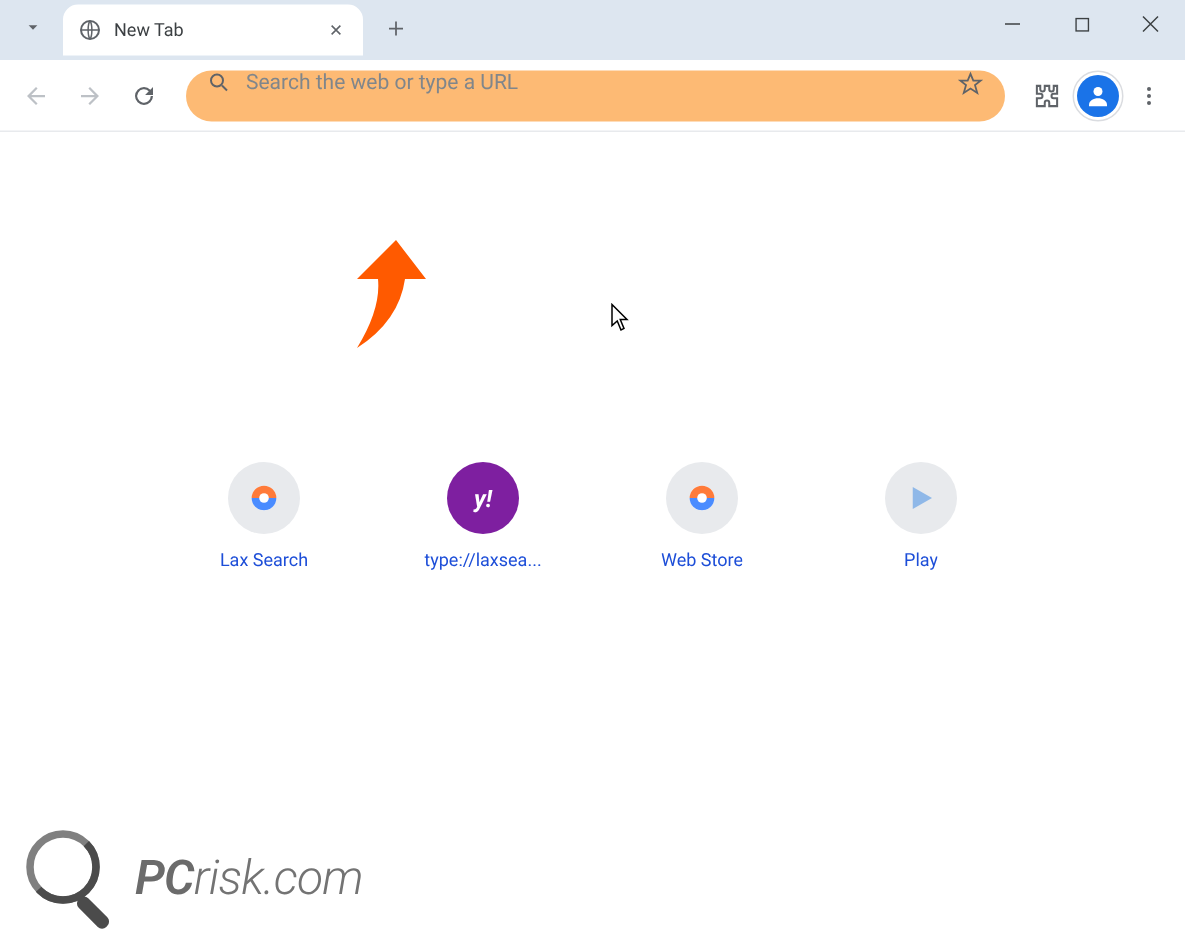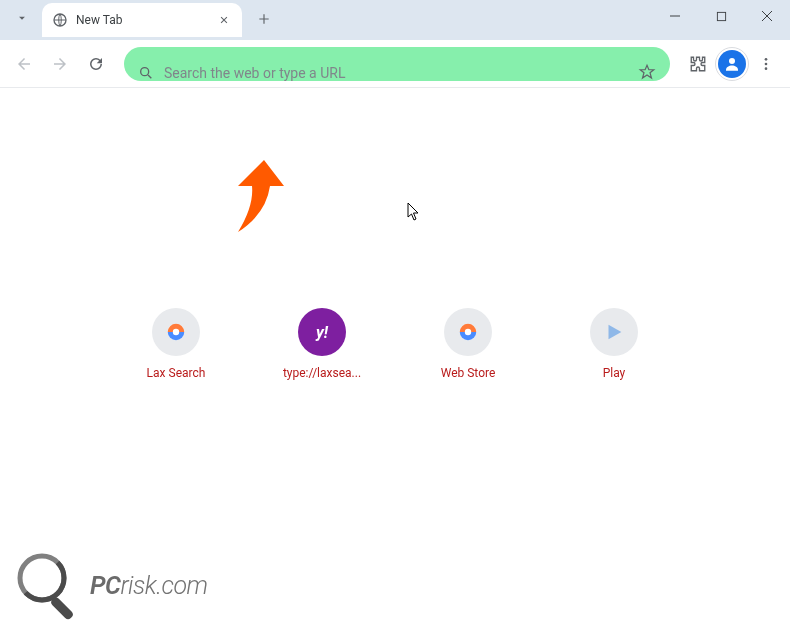--- a/index.html
+++ b/index.html
@@ -15,42 +15,42 @@
 .tab-close { width: 16px; height: 16px; display: flex; align-items: center; justify-content: center; border-radius: 50%; cursor: pointer; }
 .newtab-btn { width: 28px; height: 28px; display: flex; align-items: center; justify-content: center; cursor: pointer; margin-left: 8px; margin-bottom: 3px; }
 
 .window-controls { position: absolute; right: 0; top: 0; display: flex; height: 40px; }
 .win-btn { width: 46px; height: 32px; display: flex; align-items: center; justify-content: center; cursor: pointer; }
 
 .toolbar { height: 48px; background: #fff; display: flex; align-items: center; padding: 0 8px; gap: 4px; border-bottom: 1px solid #e8eaed; }
 .nav-btn { width: 32px; height: 32px; display: flex; align-items: center; justify-content: center; border-radius: 50%; cursor: pointer; color: #5f6368; }
 .nav-btn.disabled { color: #bdc1c6; cursor: default; }
 
-.omnibox { flex: 1; height: 34px; background: #86efac; border-radius: 17px; display: flex; align-items: flex-end; padding: 0 14px; gap: 10px; margin: 0 8px; }
+.omnibox { flex: 1; height: 34px; background: #fdba74; border-radius: 17px; display: flex; align-items: flex-start; padding: 0 14px; gap: 10px; margin: 0 8px; }
 .omnibox-input { flex: 1; border: none; background: transparent; outline: none; font-size: 14px; color: #5f6368; }
 .omnibox-input::placeholder { color: #80868b; }
 
 .toolbar-icon { width: 32px; height: 32px; display: flex; align-items: center; justify-content: center; border-radius: 50%; cursor: pointer; color: #5f6368; }
 .avatar { width: 28px; height: 28px; border-radius: 50%; background: #1a73e8; display: flex; align-items: center; justify-content: center; cursor: pointer; position: relative; }
 .avatar-ring { position: absolute; inset: -3px; border: 1px solid #dadce0; border-radius: 50%; }
 
 .content { position: relative; height: calc(632px - 88px); background: #fff; }
 
 .shortcuts { display: flex; justify-content: center; gap: 56px; position: absolute; top: 220px; left: 0; right: 0; }
 .shortcut { display: flex; flex-direction: column; align-items: center; gap: 10px; cursor: pointer; width: 90px; }
 .shortcut-tile { width: 48px; height: 48px; border-radius: 50%; background: #e8eaed; display: flex; align-items: center; justify-content: center; }
 .shortcut-tile.purple { background: #7e1fa0; }
-.shortcut-label { font-size: 12px; color: #b91c1c; text-align: center; white-space: nowrap; overflow: hidden; text-overflow: ellipsis; max-width: 88px; }
+.shortcut-label { font-size: 12px; color: #1d4ed8; text-align: center; white-space: nowrap; overflow: hidden; text-overflow: ellipsis; max-width: 88px; }
 
 .annotation-arrow { position: absolute; top: 70px; left: 208px; z-index: 100; pointer-events: none; }
 .cursor-pos { position: absolute; top: 114px; left: 407px; pointer-events: none; }
 
 .watermark { position: absolute; bottom: 12px; left: 14px; display: flex; align-items: center; gap: 6px; }
 .wm-icon { width: 70px; height: 70px; }
-.wm-text { font-size: 25px; font-style: italic; color: #737373; font-weight: 300; letter-spacing: -0.5px; }
+.wm-text { font-size: 32px; font-style: italic; color: #737373; font-weight: 300; letter-spacing: -0.5px; }
 .wm-pc { font-weight: 600; color: #6b6b6b; }
 </style>
 </head>
 <body>
 
 <div class="titlebar">
   <div class="titlebar-left">
     <div class="dropdown-btn">
       <svg width="14" height="14" viewBox="0 0 24 24">
           <path fill="#5f6368" d="M7 10l5 5 5-5z"></path>

